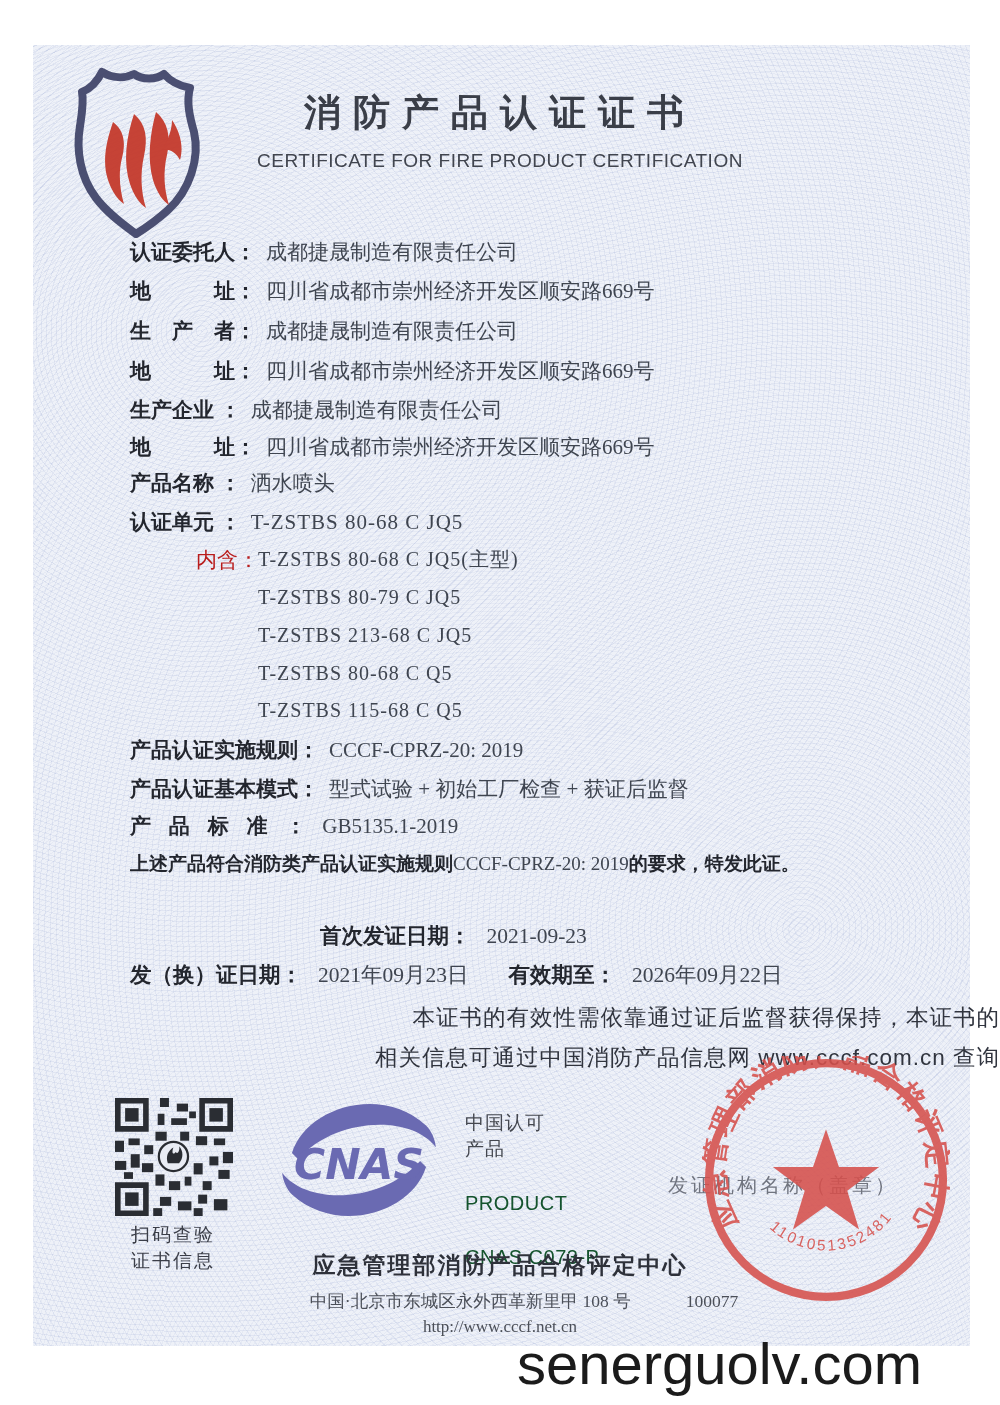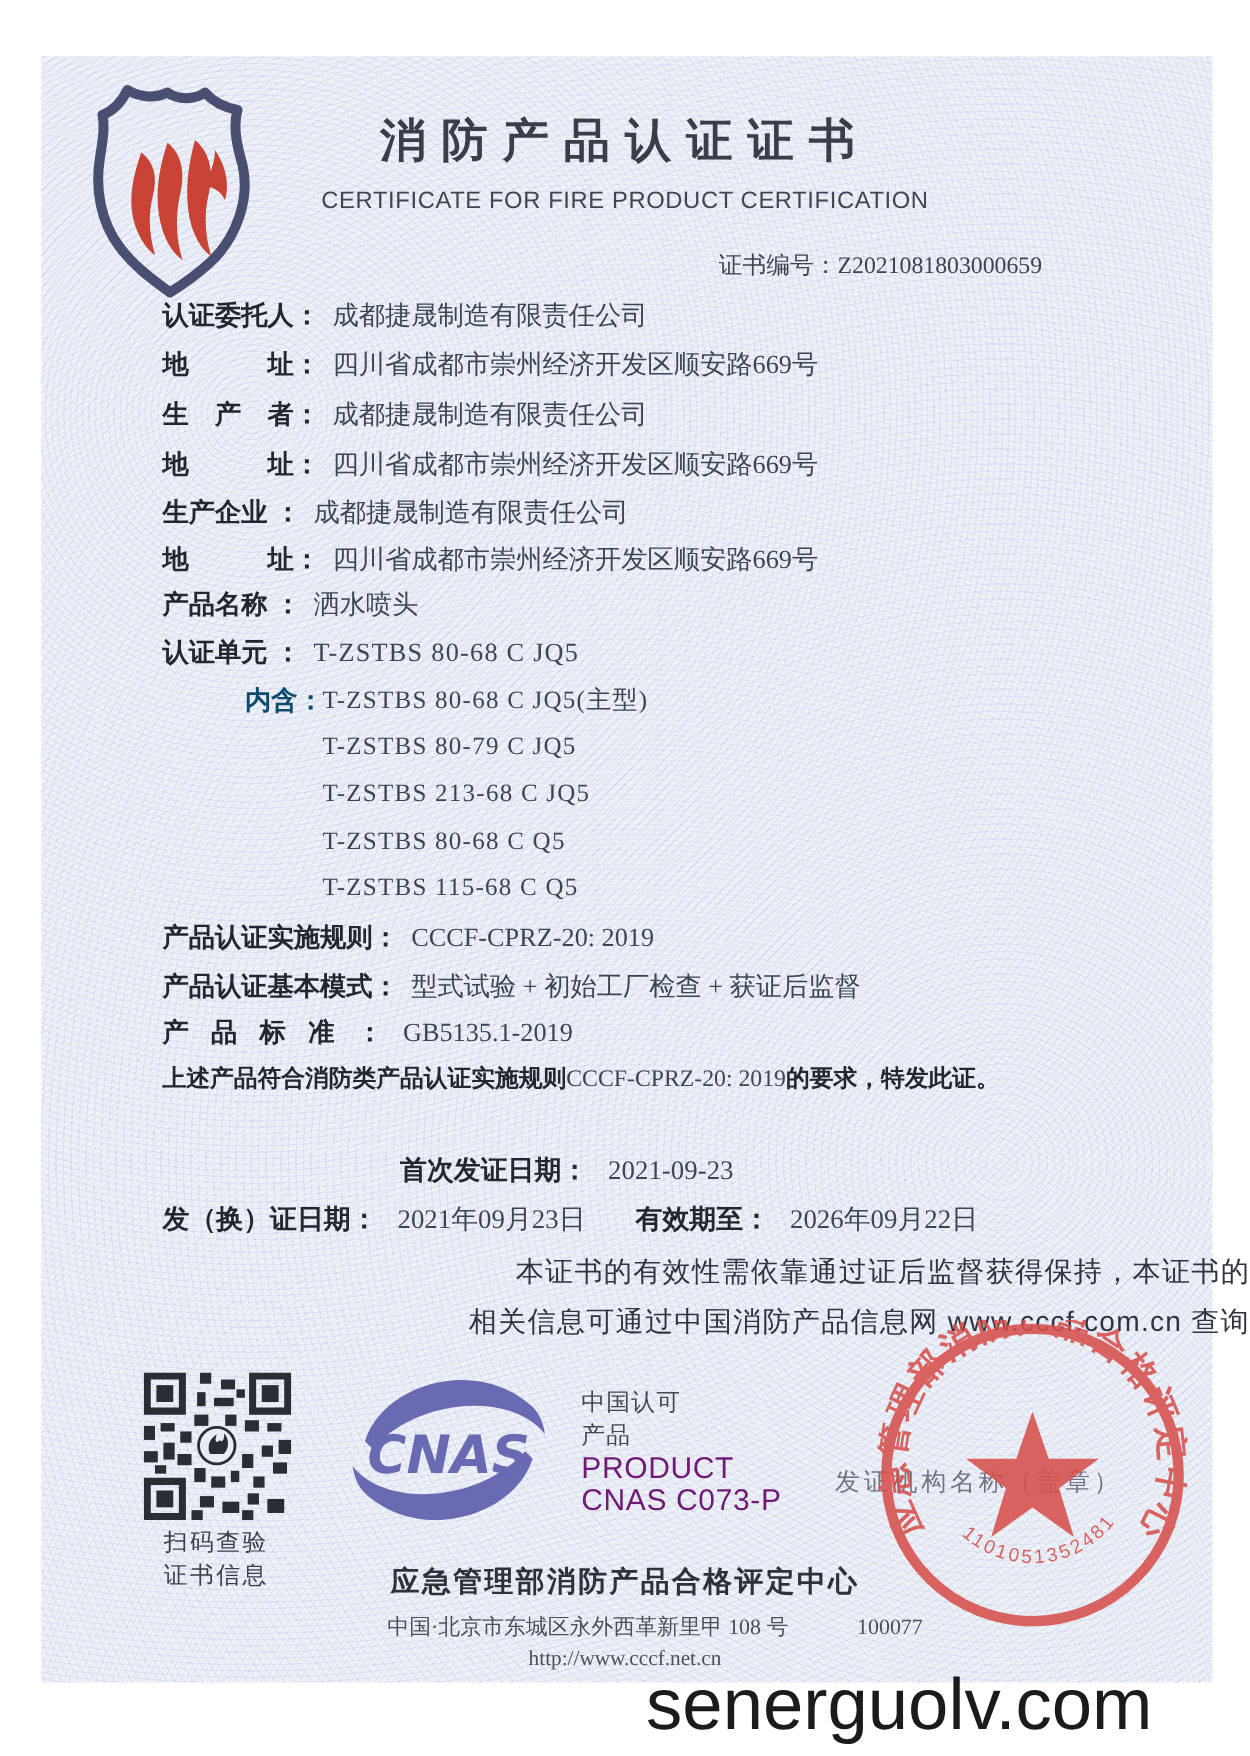--- a/index.html
+++ b/index.html
@@ -28,40 +28,40 @@
     font-size:19px;color:#41454f;letter-spacing:0.5px;
   }
   .certno{
     left:575px;top:199px;font-size:19px;color:#3e434e;
     font-family:"Liberation Serif", serif;
   }
   .row{left:130px;width:760px;font-size:21px;white-space:nowrap;}
   .lbl{font-weight:700;color:#23262e;}
   .val{color:#3f4550;font-family:"Liberation Serif", serif;margin-left:10px;}
   .mono-model{letter-spacing:1px;}
-  .contains-label{left:196px;font-size:21px;font-weight:700;color:#0c4a6e;}
+  .contains-label{left:196px;font-size:21px;font-weight:400;color:#b91c1c;}
   .model-line{left:258px;font-size:20px;color:#3f4550;font-family:"Liberation Serif", serif;letter-spacing:1px;white-space:nowrap;}
   .statement{
     left:130px;top:845px;width:748px;
     font-size:19px;line-height:37px;color:#23262e;font-weight:700;
   }
   .statement .code{font-weight:400;color:#3f4550;font-family:"Liberation Serif", serif;}
   .date-row{font-size:21.5px;white-space:nowrap;}
   .note{
     left:0;right:0;text-align:right;
     font-size:22.5px;color:#30343e;letter-spacing:1px;
   }
   .qr-caption{
     left:108px;top:1222px;width:130px;text-align:center;
     font-size:19px;line-height:26px;color:#3b3e48;letter-spacing:2px;
   }
   .cnas-text{
     left:465px;top:1110px;font-size:19px;line-height:26px;color:#44474f;letter-spacing:1px;
   }
-  .cnas-text .en{font-size:24px;letter-spacing:0.5px;color:#701a75;}
+  .cnas-text .en{font-size:20px;letter-spacing:0.5px;color:#14532d;margin-top:28px;}
   .sign-text{
     left:668px;top:1172px;font-size:20px;color:#70747f;letter-spacing:3px;white-space:nowrap;
   }
   .footer-org{
     left:0;right:0;top:1250px;text-align:center;
     font-size:23px;font-weight:700;color:#2e313a;letter-spacing:2px;
   }
   .footer-addr{
     left:0;right:0;top:1289px;text-align:center;
     font-size:17.5px;color:#4b4f58;font-family:"Liberation Serif", serif;margin-left:48px;
@@ -92,23 +92,20 @@
       <path d="M45 60 C 38 80 34 100 40 118 C 44 130 50 138 56 142 C 52 128 50 112 54 96 C 57 84 58 70 45 60 Z"></path>
       <path d="M66 52 C 58 76 55 100 62 122 C 66 134 72 142 78 146 C 73 130 72 112 76 94 C 80 76 78 62 66 52 Z"></path>
       <path d="M88 50 C 82 72 79 96 85 118 C 89 131 95 139 101 143 C 96 127 95 110 99 93 C 103 75 100 60 88 50 Z"></path>
       <path d="M104 58 C 112 70 116 84 112 98 C 108 90 100 86 94 88 C 100 78 104 68 104 58 Z"></path>
     </g>
   </svg>
 
   <div class="abs title">消防产品认证证书</div>
   <div class="abs subtitle">CERTIFICATE FOR FIRE PRODUCT CERTIFICATION</div>
 
-  <div class="abs certno">
-    <span style="color:#3e434e;">证书编号：</span><span>Z2021081803000659</span>
-  </div>
 
   <div class="abs row" style="top:238px"><span class="lbl">认证委托人：</span><span class="val">成都捷晟制造有限责任公司</span></div>
   <div class="abs row" style="top:277px"><span class="lbl">地　　　址：</span><span class="val">四川省成都市崇州经济开发区顺安路669号</span></div>
   <div class="abs row" style="top:317px"><span class="lbl">生　产　者：</span><span class="val">成都捷晟制造有限责任公司</span></div>
   <div class="abs row" style="top:357px"><span class="lbl">地　　　址：</span><span class="val">四川省成都市崇州经济开发区顺安路669号</span></div>
   <div class="abs row" style="top:396px"><span class="lbl">生产企业 ：</span><span class="val">成都捷晟制造有限责任公司</span></div>
   <div class="abs row" style="top:433px"><span class="lbl">地　　　址：</span><span class="val">四川省成都市崇州经济开发区顺安路669号</span></div>
   <div class="abs row" style="top:469px"><span class="lbl">产品名称 ：</span><span class="val">洒水喷头</span></div>
   <div class="abs row" style="top:508px"><span class="lbl">认证单元 ：</span><span class="val mono-model">T-ZSTBS 80-68 C  JQ5</span></div>
 

